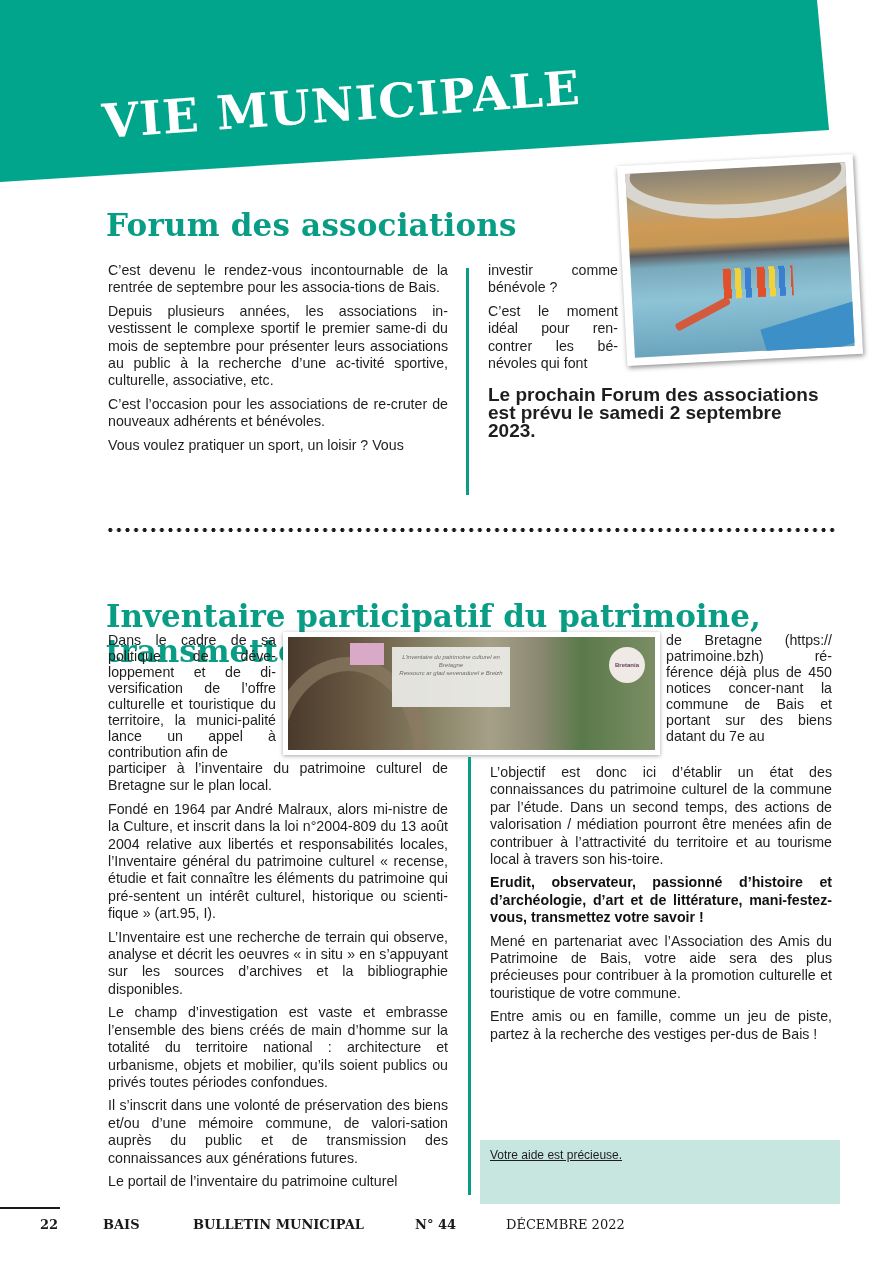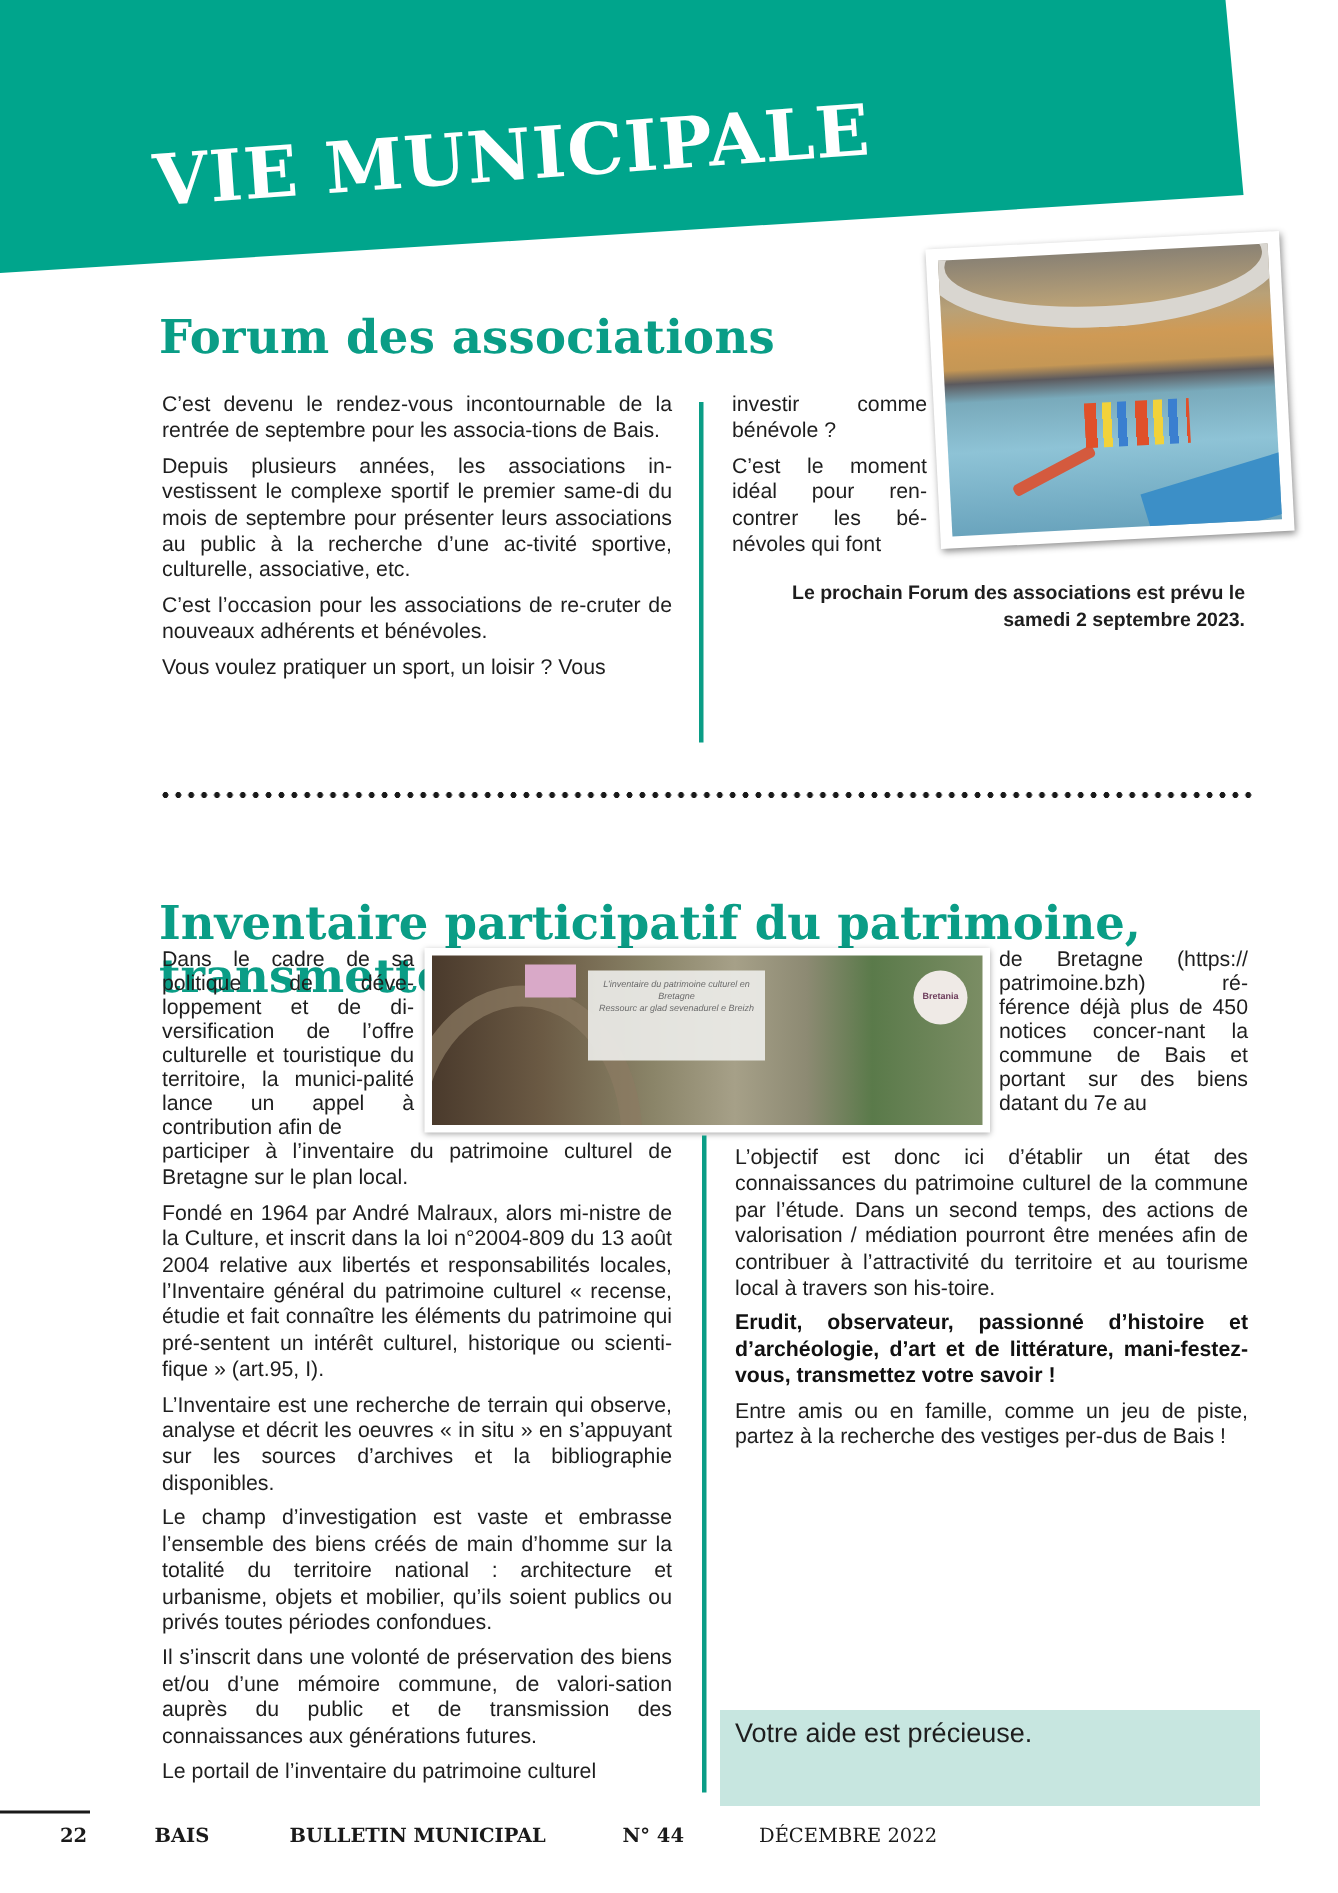--- a/index.html
+++ b/index.html
@@ -23,21 +23,21 @@
   .h2.forum { left: 106px; top: 210px; font-size: 31px; letter-spacing: 0.2px; text-align: right; }
   .h2.inv { left: 106px; top: 575px; font-size: 31px; line-height: 35px; margin-top: 24px; }
 
   .txt { font-size: 14.2px; line-height: 17.4px; text-align: justify; color: #1e1e1e; }
   .txt p { margin-bottom: 6px; }
   .txt .bold { font-weight: bold; color: #111; }
 
   .forum-col1 { position: absolute; left: 108px; top: 262px; width: 340px; }
   .forum-col2 { position: absolute; left: 488px; top: 262px; width: 342px; }
   .forum-col2 .narrow { width: 130px; }
-  .forum-note { font-weight: bold; text-align: right; font-size: 13px; line-height: 18px; margin-top: 14px; }
+  .forum-note { font-weight: bold; text-align: left; font-size: 19px; line-height: 18px; margin-top: 14px; }
 
   .vbar { position: absolute; width: 3px; background: #0a9d86; }
   .vbar.one { left: 466px; top: 268px; height: 227px; }
   .vbar.two { left: 468px; top: 757px; height: 438px; }
 
   .photo-gym {
     position: absolute; left: 622px; top: 160px; width: 236px; height: 200px;
     background: #fff; padding: 8px;
     box-shadow: 1px 2px 5px rgba(0,0,0,0.45);
     transform: rotate(-3deg);
@@ -66,21 +66,21 @@
   .inv-left1 { position: absolute; left: 108px; top: 632px; width: 168px; }
   .inv-left1 .txt, .inv-left2 .txt { }
   .inv-left1 .txt { line-height: 16px; text-align: justify; text-align-last: justify; }
   .inv-left1 .last { text-align-last: left; }
   .inv-left2 { position: absolute; left: 108px; top: 760px; width: 340px; }
   .inv-right1 { position: absolute; left: 666px; top: 632px; width: 166px; }
   .inv-right1 .txt { line-height: 16px; text-align: justify; text-align-last: justify; }
   .inv-right2 { position: absolute; left: 490px; top: 764px; width: 342px; }
 
   .callout { position: absolute; left: 480px; top: 1140px; width: 360px; height: 64px;
-    background: #c7e6e0; padding: 8px 10px; font-size: 18px; line-height: 15.8px; color: #1e1e1e; }
+    background: #c7e6e0; padding: 8px 10px; font-size: 12px; line-height: 15.8px; color: #1e1e1e; text-decoration: underline; }
   .callout b { font-weight: bold; color: #111; }
 
   .footer-rule { position: absolute; left: 0; top: 1207px; width: 60px; height: 2px; background: #1a1a1a; }
   .footer { position: absolute; left: 0; top: 1217px; width: 892px; height: 24px;
     font-family: "DejaVu Serif", serif; font-size: 13px; color: #1a1a1a; }
   .footer span { position: absolute; top: 0; white-space: nowrap; }
   .footer .b { font-weight: bold; }
 </style>
 </head>
 <body>
@@ -152,20 +152,21 @@
   <p>Le champ d’investigation est vaste et embrasse l’ensemble des biens créés de main d’homme sur la totalité du territoire national : architecture et urbanisme, objets et mobilier, qu’ils soient publics ou privés toutes périodes confondues.</p>
   <p>Il s’inscrit dans une volonté de préservation des biens et/ou d’une mémoire commune, de valori-sation auprès du public et de transmission des connaissances aux générations futures.</p>
   <p>Le portail de l’inventaire du patrimoine culturel</p>
 </div>
 
 <div class="vbar two"></div>
 
 <div class="inv-right2 txt">
   <p>L’objectif est donc ici d’établir un état des connaissances du patrimoine culturel de la commune par l’étude. Dans un second temps, des actions de valorisation / médiation pourront être menées afin de contribuer à l’attractivité du territoire et au tourisme local à travers son his-toire.</p>
   <p class="bold">Erudit, observateur, passionné d’histoire et d’archéologie, d’art et de littérature, mani-festez-vous, transmettez votre savoir !</p>
+  <p>Mené en partenariat avec l’Association des Amis du Patrimoine de Bais, votre aide sera des plus précieuses pour contribuer à la promotion culturelle et touristique de votre commune.</p>
   <p>Entre amis ou en famille, comme un jeu de piste, partez à la recherche des vestiges per-dus de Bais !</p>
 </div>
 
 <div class="callout">
   <div>Votre aide est précieuse.</div>
 </div>
 
 <div class="footer-rule"></div>
 <div class="footer">
   <span class="b" style="left:40px">22</span>

